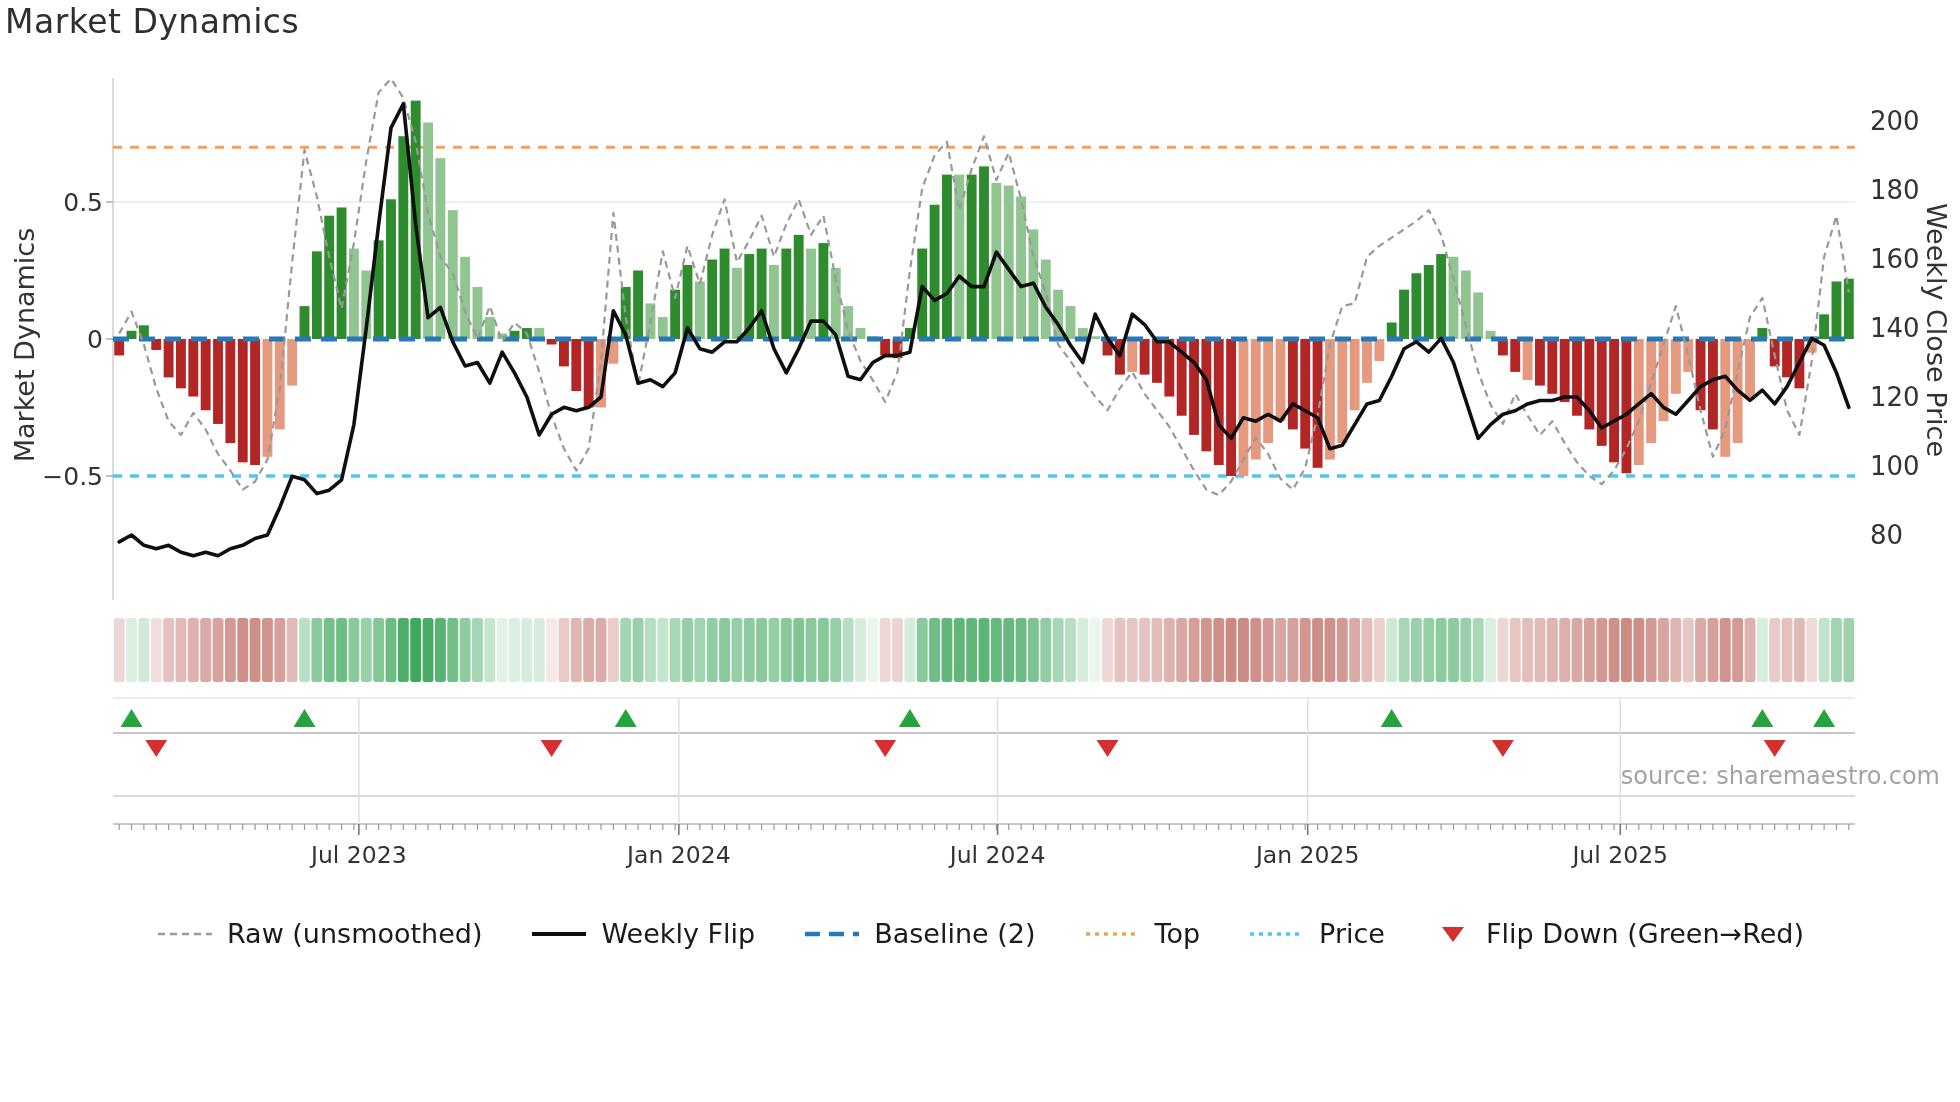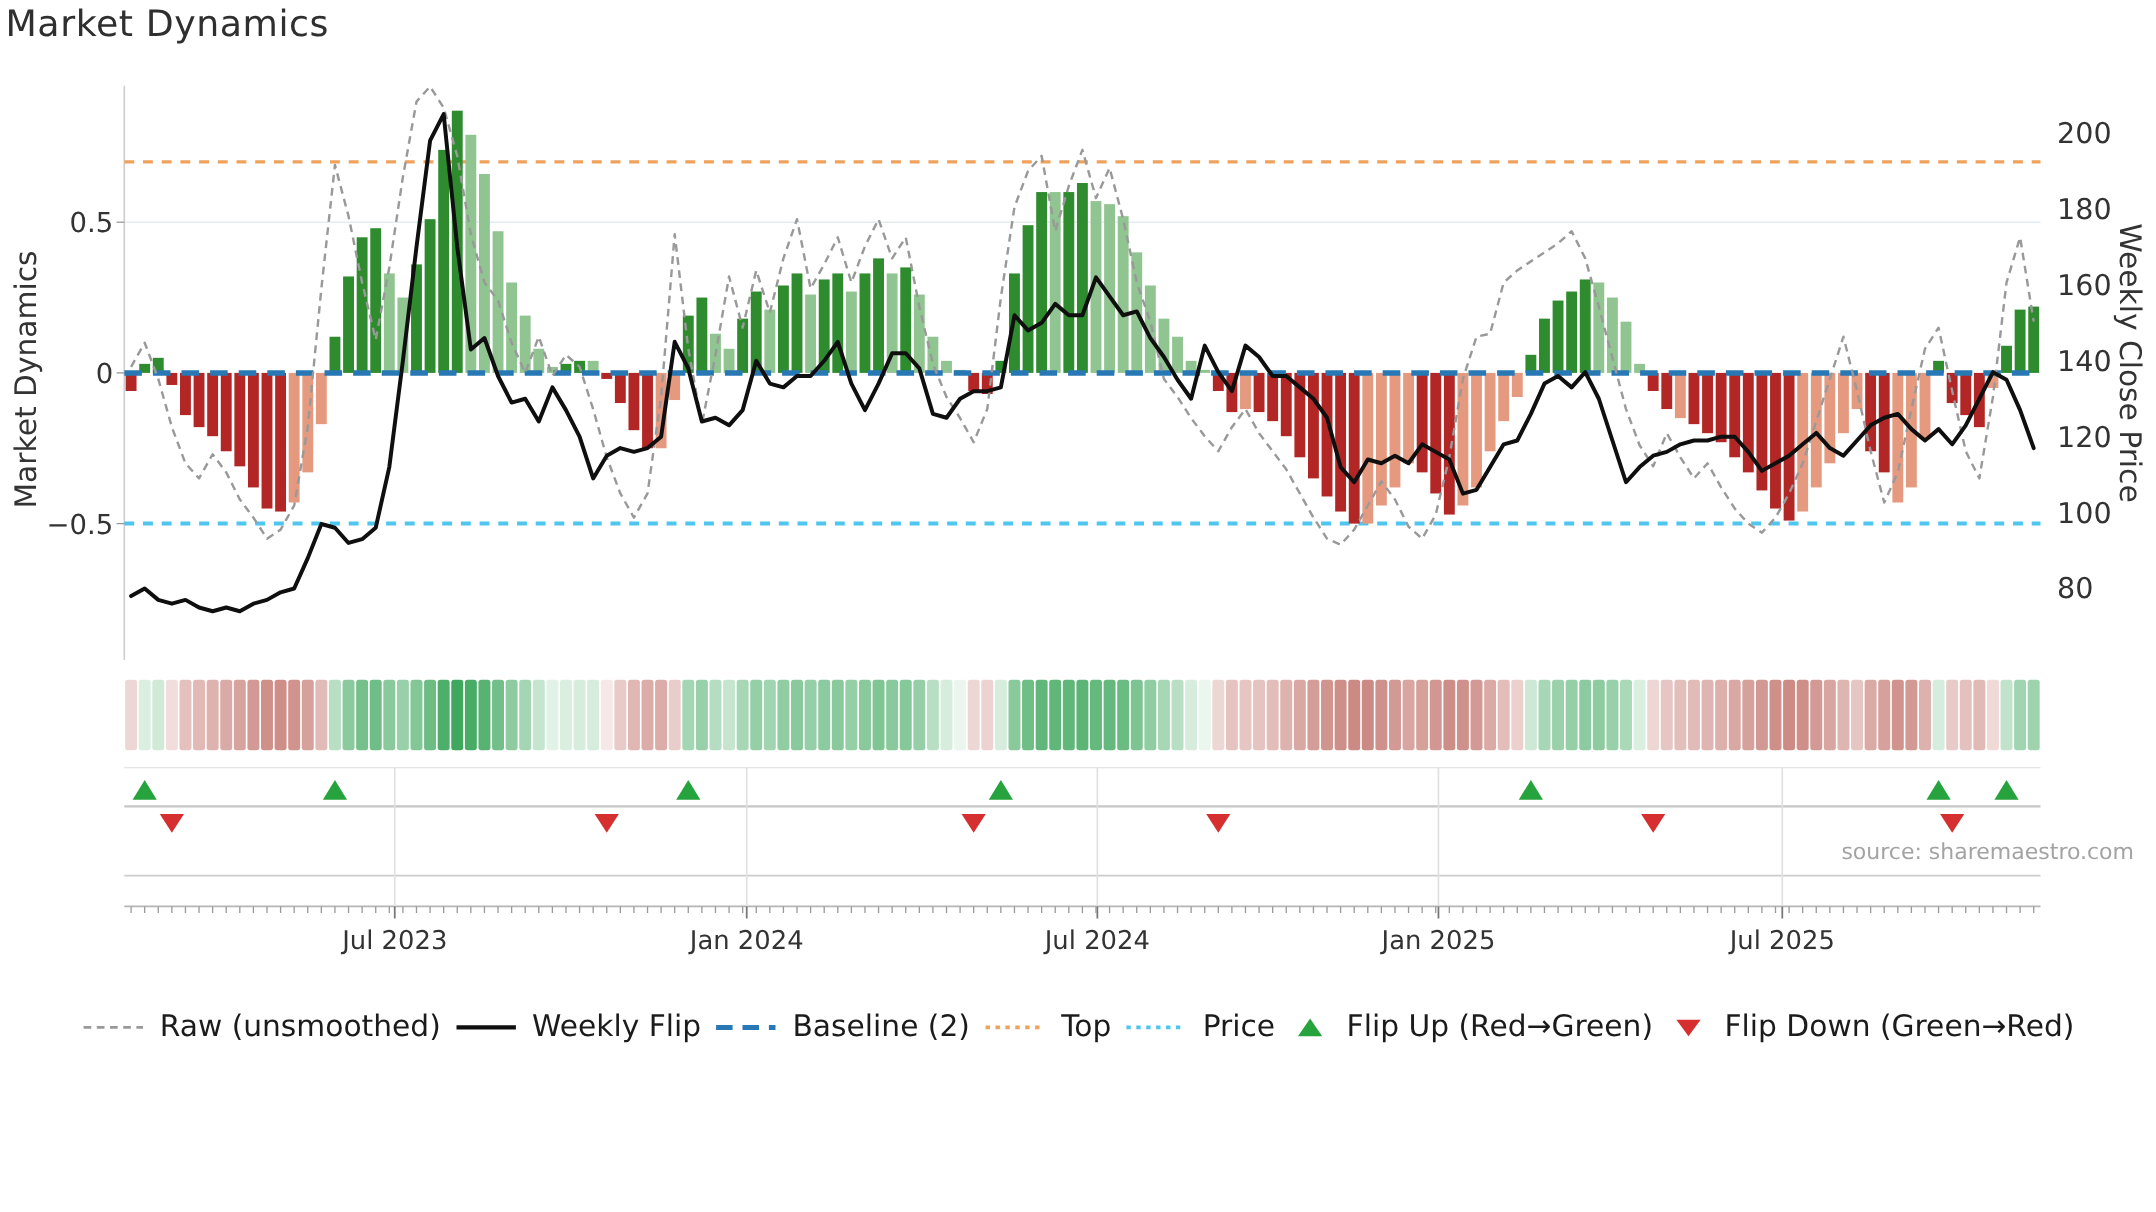--- a/index.html
+++ b/index.html
@@ -2,22 +2,22 @@
 <html><head>
 <meta charset="utf-8">
 <style>
   html,body{margin:0;padding:0;background:#ffffff;}
   body{width:1960px;height:1102px;overflow:hidden;font-family:"DejaVu Sans","Liberation Sans",sans-serif;}
   .stage{position:relative;width:1960px;height:1102px;background:#fff;text-decoration:underline;}
   #plot{position:absolute;left:0;top:0;}
   .title{position:absolute;left:5px;top:2px;font-size:33px;color:#2f2f2f;letter-spacing:.5px;}
   .ylabel-left{position:absolute;left:24px;top:345px;transform:translate(-50%,-50%) rotate(-90deg);white-space:nowrap;font-size:27px;color:#333;}
   .ylabel-right{position:absolute;left:1936px;top:330px;transform:translate(-50%,-50%) rotate(90deg);white-space:nowrap;font-size:27px;color:#333;}
-  .source{position:absolute;right:20px;top:762px;font-size:20px;color:#a3a3a3;}
-  .legend{position:absolute;left:0;top:918px;width:100%;display:flex;justify-content:center;align-items:center;gap:12px;font-size:27px;color:#1b1b1b;}
+  .source{position:absolute;right:20px;top:762px;font-size:24px;color:#a3a3a3;}
+  .legend{position:absolute;left:0;top:918px;width:100%;display:flex;justify-content:center;align-items:center;gap:48px;font-size:27px;color:#1b1b1b;}
   .legend-item{display:flex;align-items:center;gap:13px;white-space:nowrap;}
   .legend-item svg{display:block;}
 </style>
 </head>
 <body>
 
 <div class="stage">
   <div class="title">Market Dynamics</div>
   <div class="ylabel-left">Market Dynamics</div>
   <div class="ylabel-right">Weekly Close Price</div>
@@ -536,27 +536,19 @@
         <span>
           <svg width="58" height="24" viewBox="0 0 58 24">
             <line x1="2" y1="12" x2="56" y2="12" stroke="#4fc6ef" stroke-width="3.5" stroke-dasharray="4 5"></line>
           </svg>
         </span>
         <span>Price</span>
       </div>
       <div class="legend-item">
         <span>
           <svg width="40" height="24" viewBox="0 0 40 24">
-            <polygon points="20,4 9,20 31,20" fill="#27a33d"></polygon>
-          </svg>
-        </span>
-        <span>Flip Up (Red→Green)</span>
-      </div>
-      <div class="legend-item">
-        <span>
-          <svg width="40" height="24" viewBox="0 0 40 24">
             <polygon points="9,5 31,5 20,20" fill="#d62f2f"></polygon>
           </svg>
         </span>
         <span>Flip Down (Green→Red)</span>
       </div>
     </div>
 </div>
 
 </body></html>

